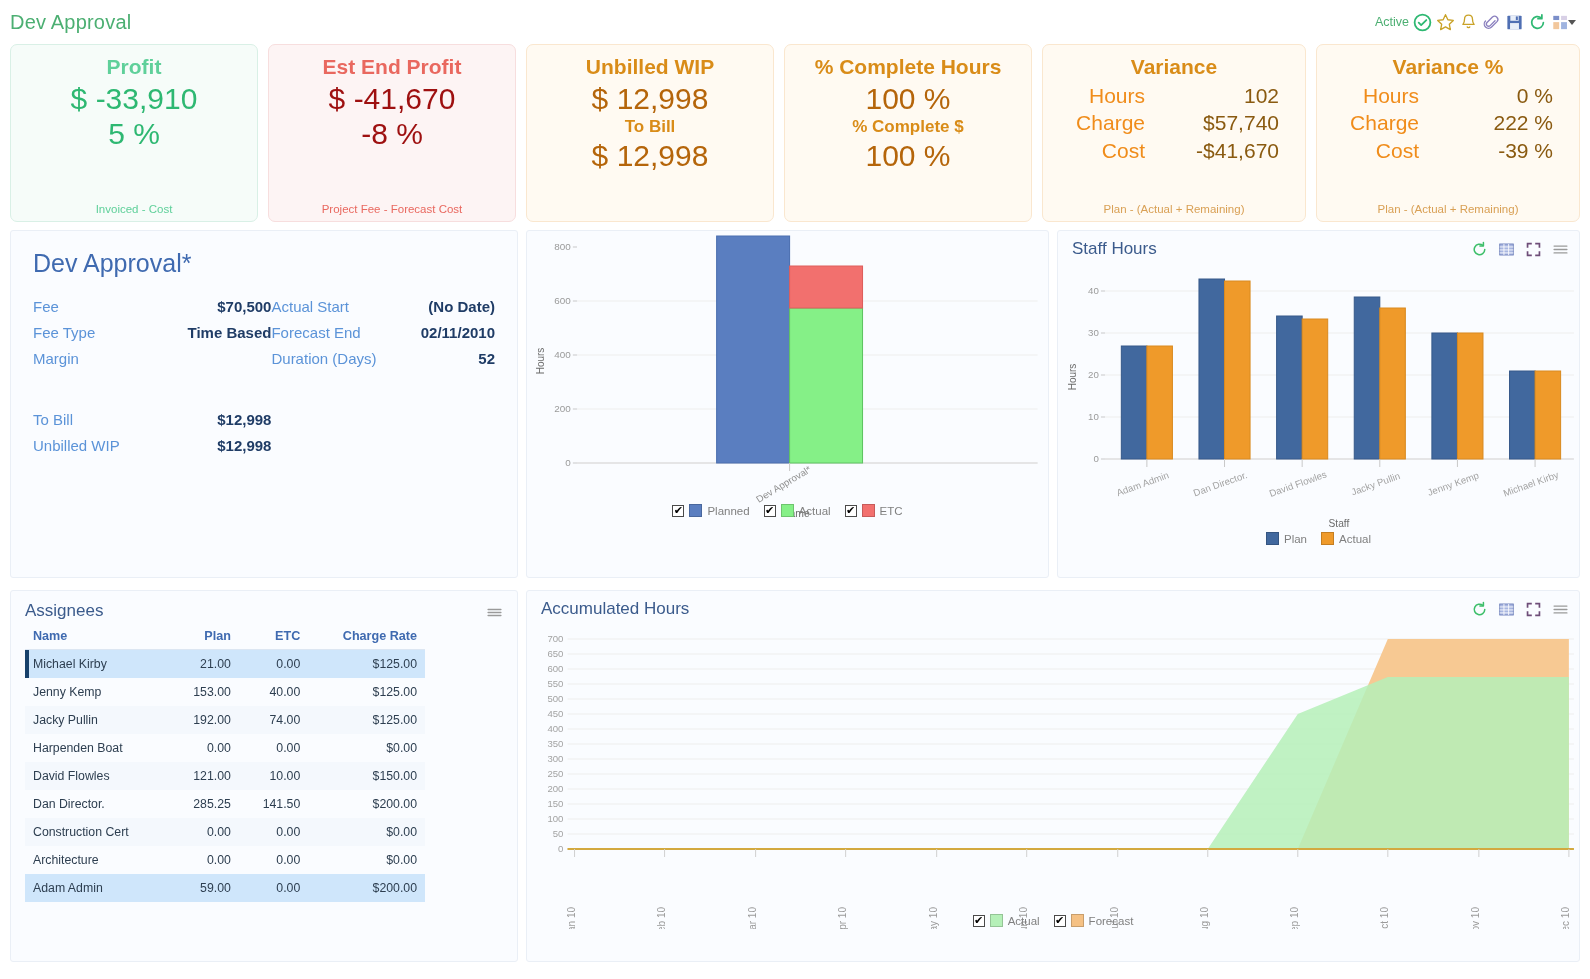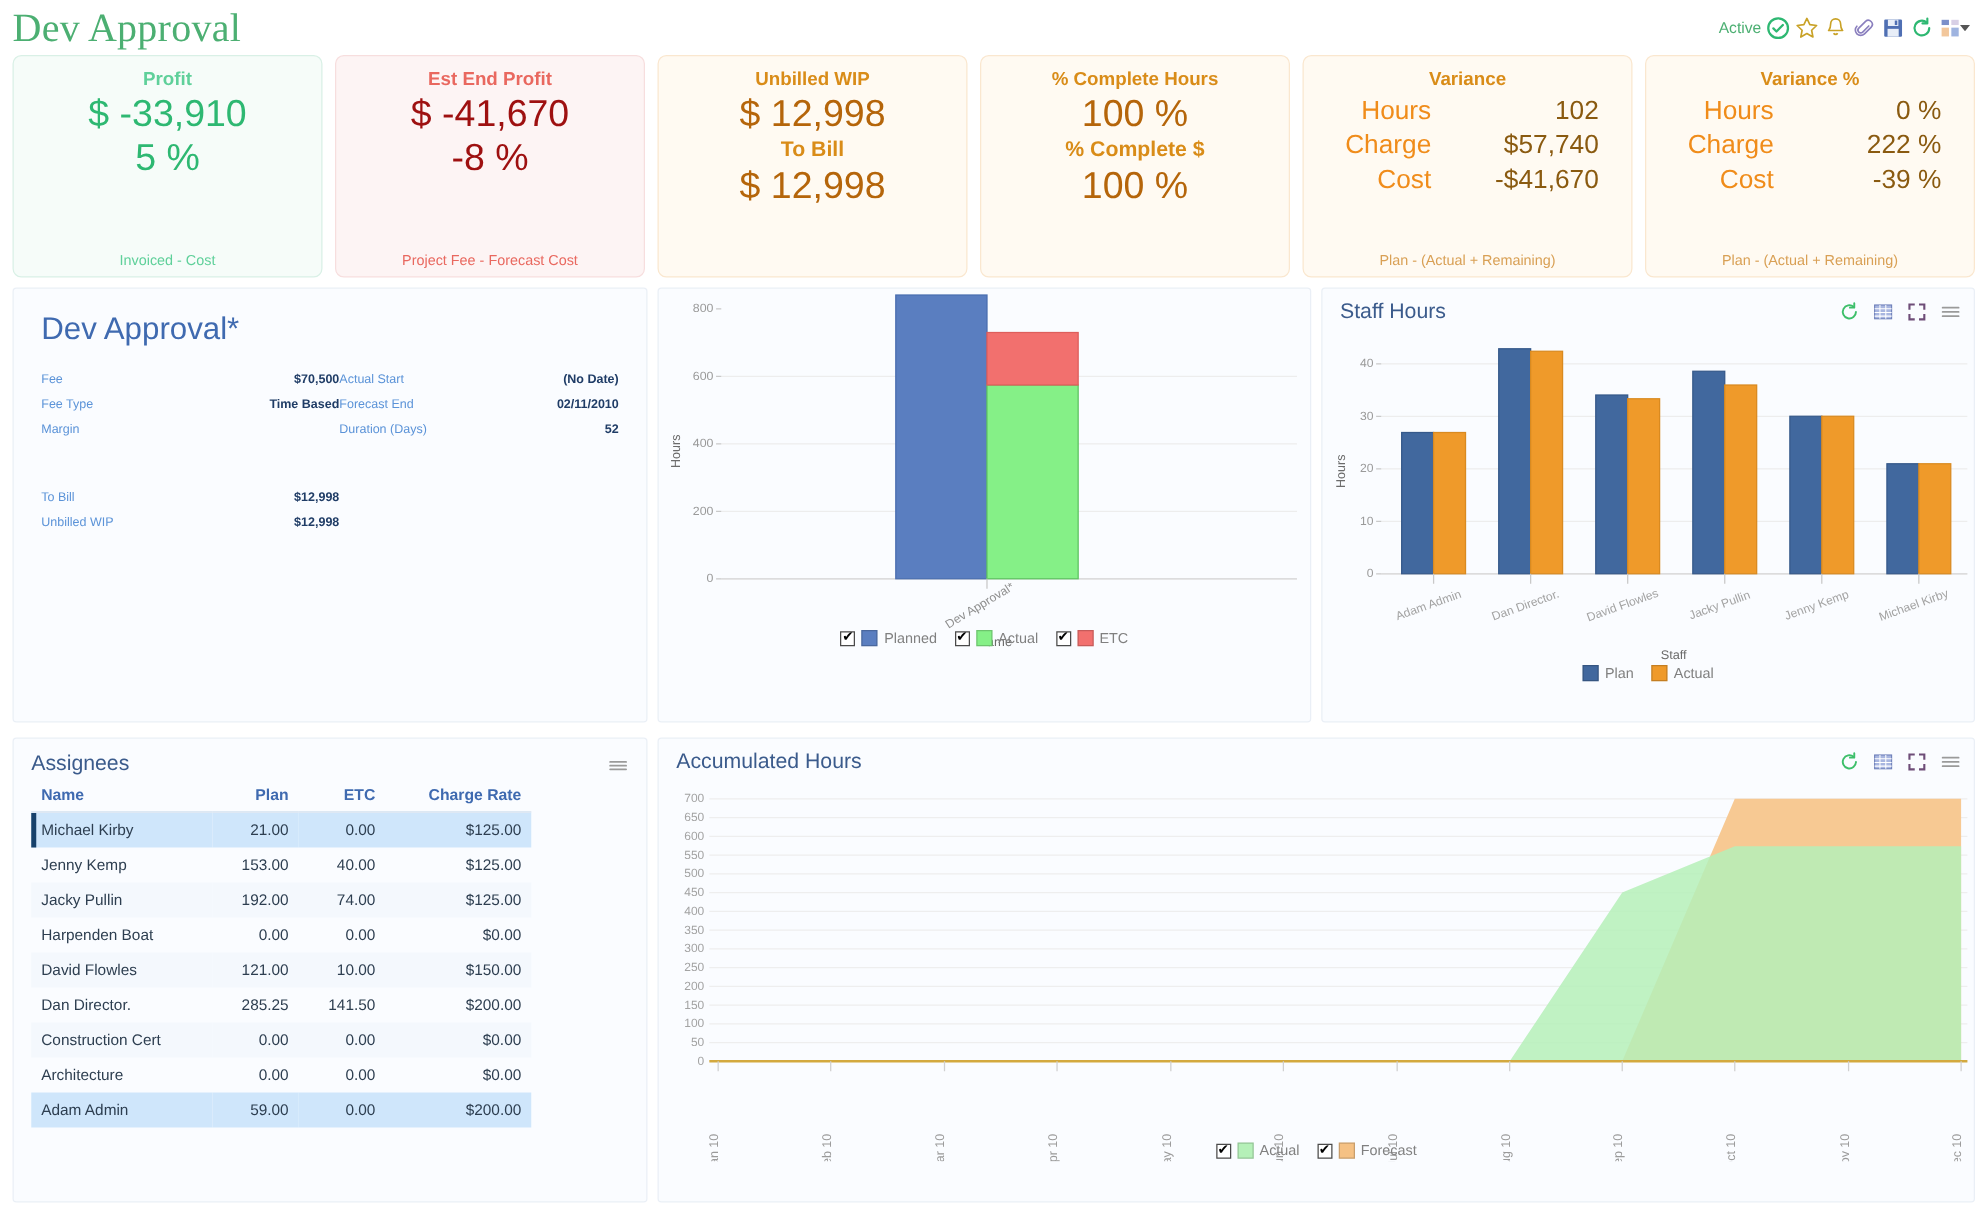--- a/index.html
+++ b/index.html
@@ -10,39 +10,39 @@
     overflow: hidden;
   }
   body { position: relative; }
 
   
   .app-header {
     height: 44px; display: flex; align-items: center;
     padding: 0 14px 0 10px; background: #ffffff;
   }
   .app-title {
-    font-size: 32px; color: #4caf72; font-weight: 400; letter-spacing: .2px; font-family: Liberation Serif, serif;
+    font-size: 20px; color: #4caf72; font-weight: 400; letter-spacing: .2px;
   }
   .header-right { margin-left: auto; display: flex; align-items: center; gap: 1px; }
   .status-text { font-size: 12.5px; color: #4caf72; margin-right: 1px; }
   .hdr-ico { display: inline-flex; align-items: center; justify-content: center;
     width: 22px; height: 22px; cursor: pointer; }
   .caret-dn { width: 0; height: 0; border-left: 4px solid transparent;
     border-right: 4px solid transparent; border-top: 5px solid #555; margin-left: -4px; }
 
   
   .kpi-row {
     display: flex; gap: 10px; padding: 0 10px; height: 178px; align-items: stretch;
   }
   .kpi {
     border-radius: 7px; border: 1px solid #e8e8e8;
     display: flex; flex-direction: column; align-items: center;
     padding: 10px 6px 7px; overflow: hidden; position: relative;
   }
-  .kpi-title { font-size: 15px; font-weight: bold; margin-bottom: 2px; text-align:center; }
+  .kpi-title { font-size: 21px; font-weight: bold; margin-bottom: 2px; text-align:center; }
   .kpi-big { font-size: 30px; font-weight: 300; line-height: 1.18; }
   .kpi-mid { font-size: 17px; font-weight: bold; line-height: 1.3; }
   .kpi-foot { position: absolute; bottom: 6px; left: 0; right: 0;
     font-size: 11.5px; text-align: center; }
 
   .kpi.green  { background: #f6fcf9; border-color: #d9f0e6; }
   .kpi.green .kpi-title, .kpi.green .kpi-foot { color: #5fd09a; }
   .kpi.green .kpi-big { color: #2eb872; }
 
   .kpi.red    { background: #fdf4f4; border-color: #f7dede; }
@@ -84,21 +84,21 @@
   .panel-icons { margin-left: auto; display: flex; align-items: center; gap: 10px; }
   .p-ico { cursor: pointer; display: inline-flex; }
 
   
   .info-card { width: 508px; padding: 18px 22px 10px 22px; }
   .info-title { font-size: 25px; color: #3f6ab0; font-weight: 300; margin-bottom: 20px; }
   .info-grid { display: flex; gap: 0; }
   .info-col { display: flex; flex-direction: column; gap: 9px; }
   .info-col.c1 { width: 240px; }
   .info-col.c2 { width: 225px; }
-  .info-line { display: flex; font-size: 10px; }
+  .info-line { display: flex; font-size: 15px; }
   .info-lbl { color: #5b93d8; flex: 1 1 auto; }
   .info-val { color: #1f3c66; font-weight: bold; text-align: right; }
   .info-gap { height: 26px; }
 
   
   .chart-panel { flex: 1 1 0; min-width: 0; }
   .chart-area { position: relative; width: 100%; height: 290px; }
   .chart-svg { display:block; width: 100%; height: 100%; }
   .chart-legend {
     position: absolute; bottom: 4px; left: 0; right: 0;

